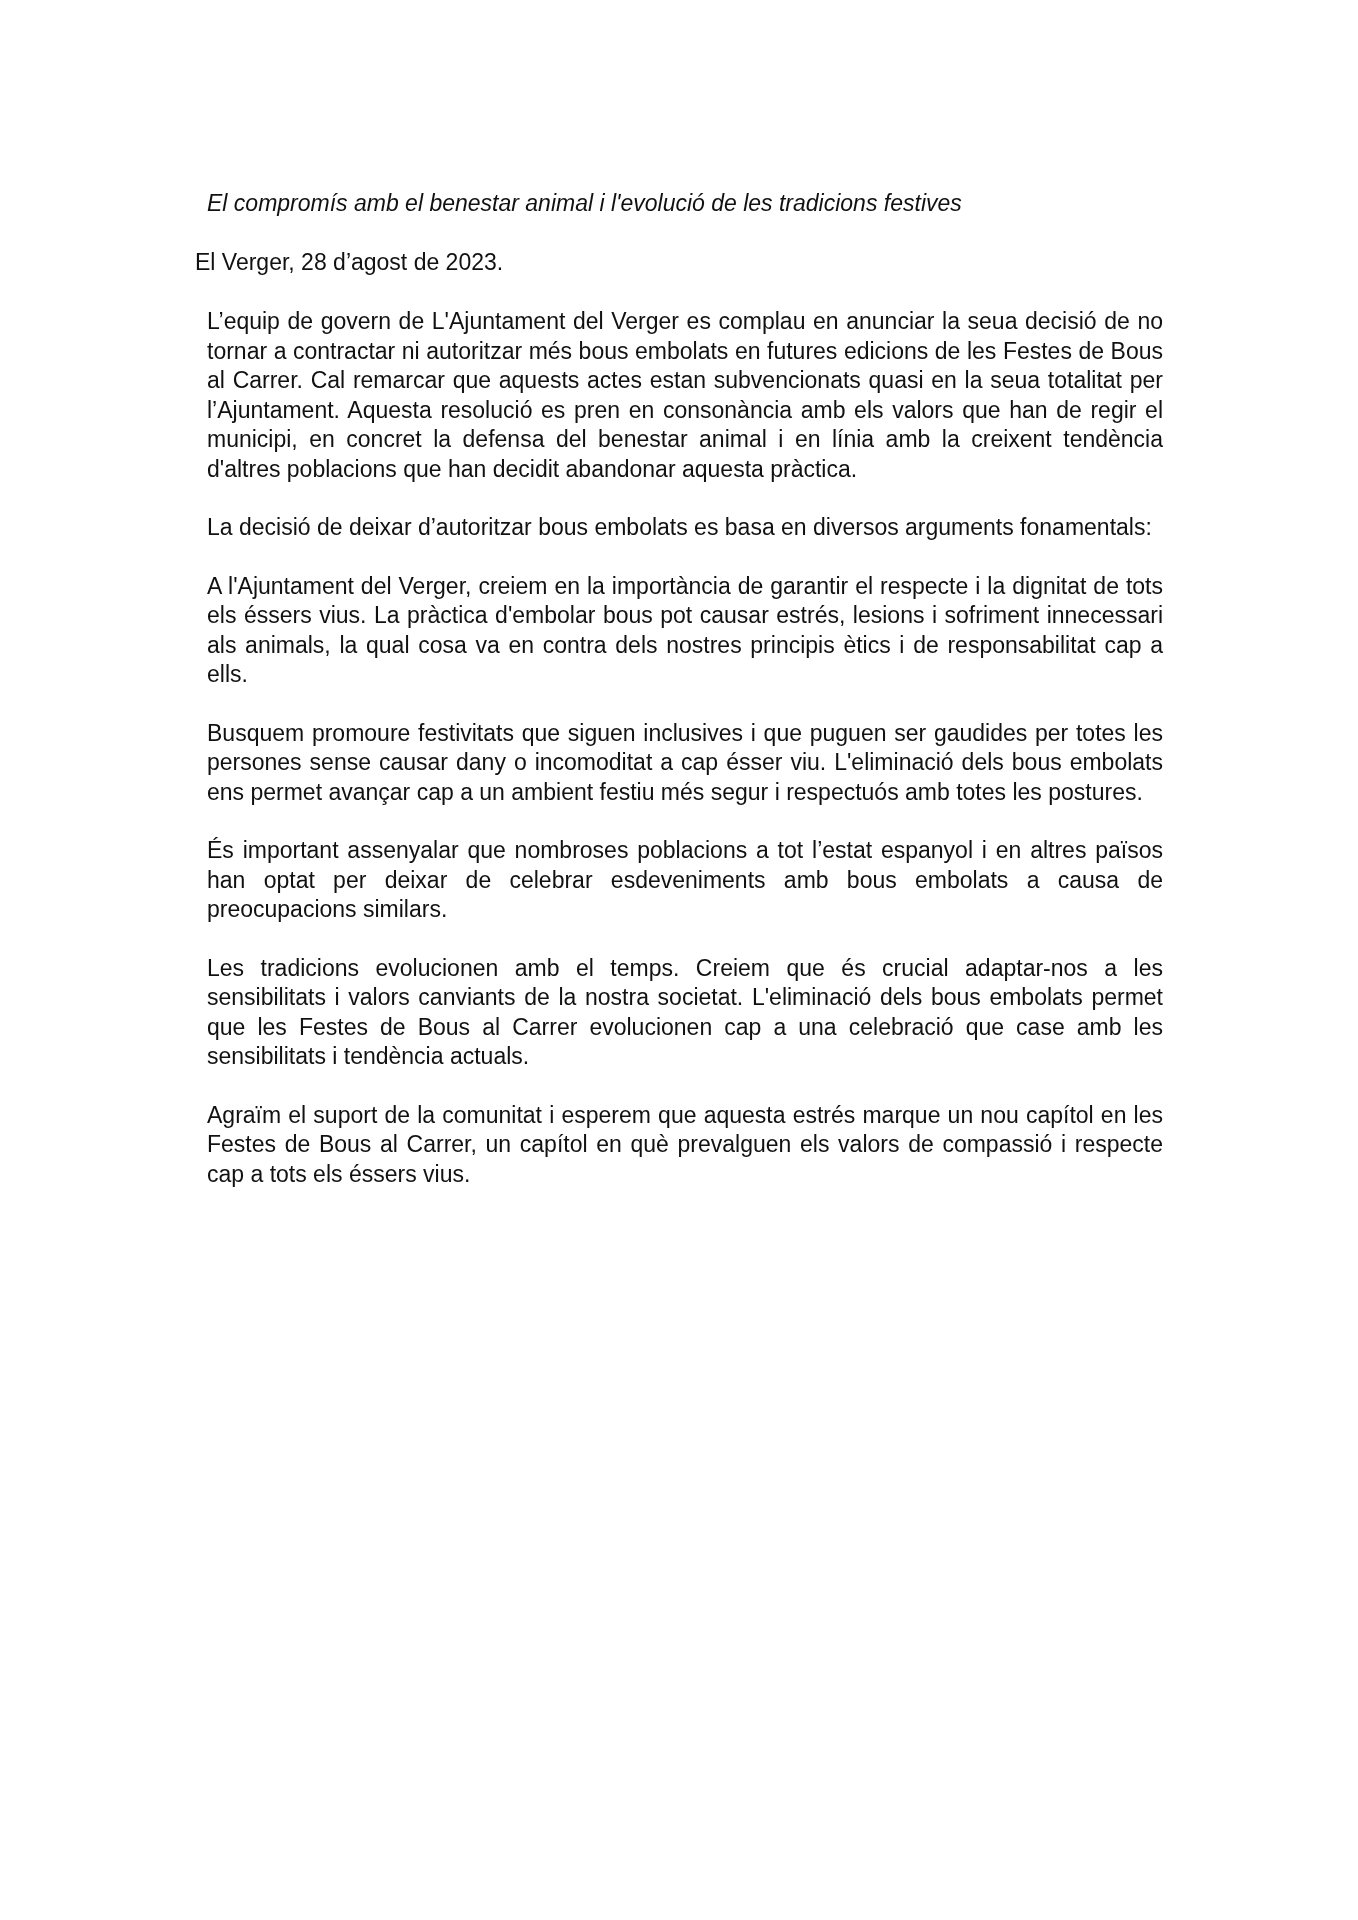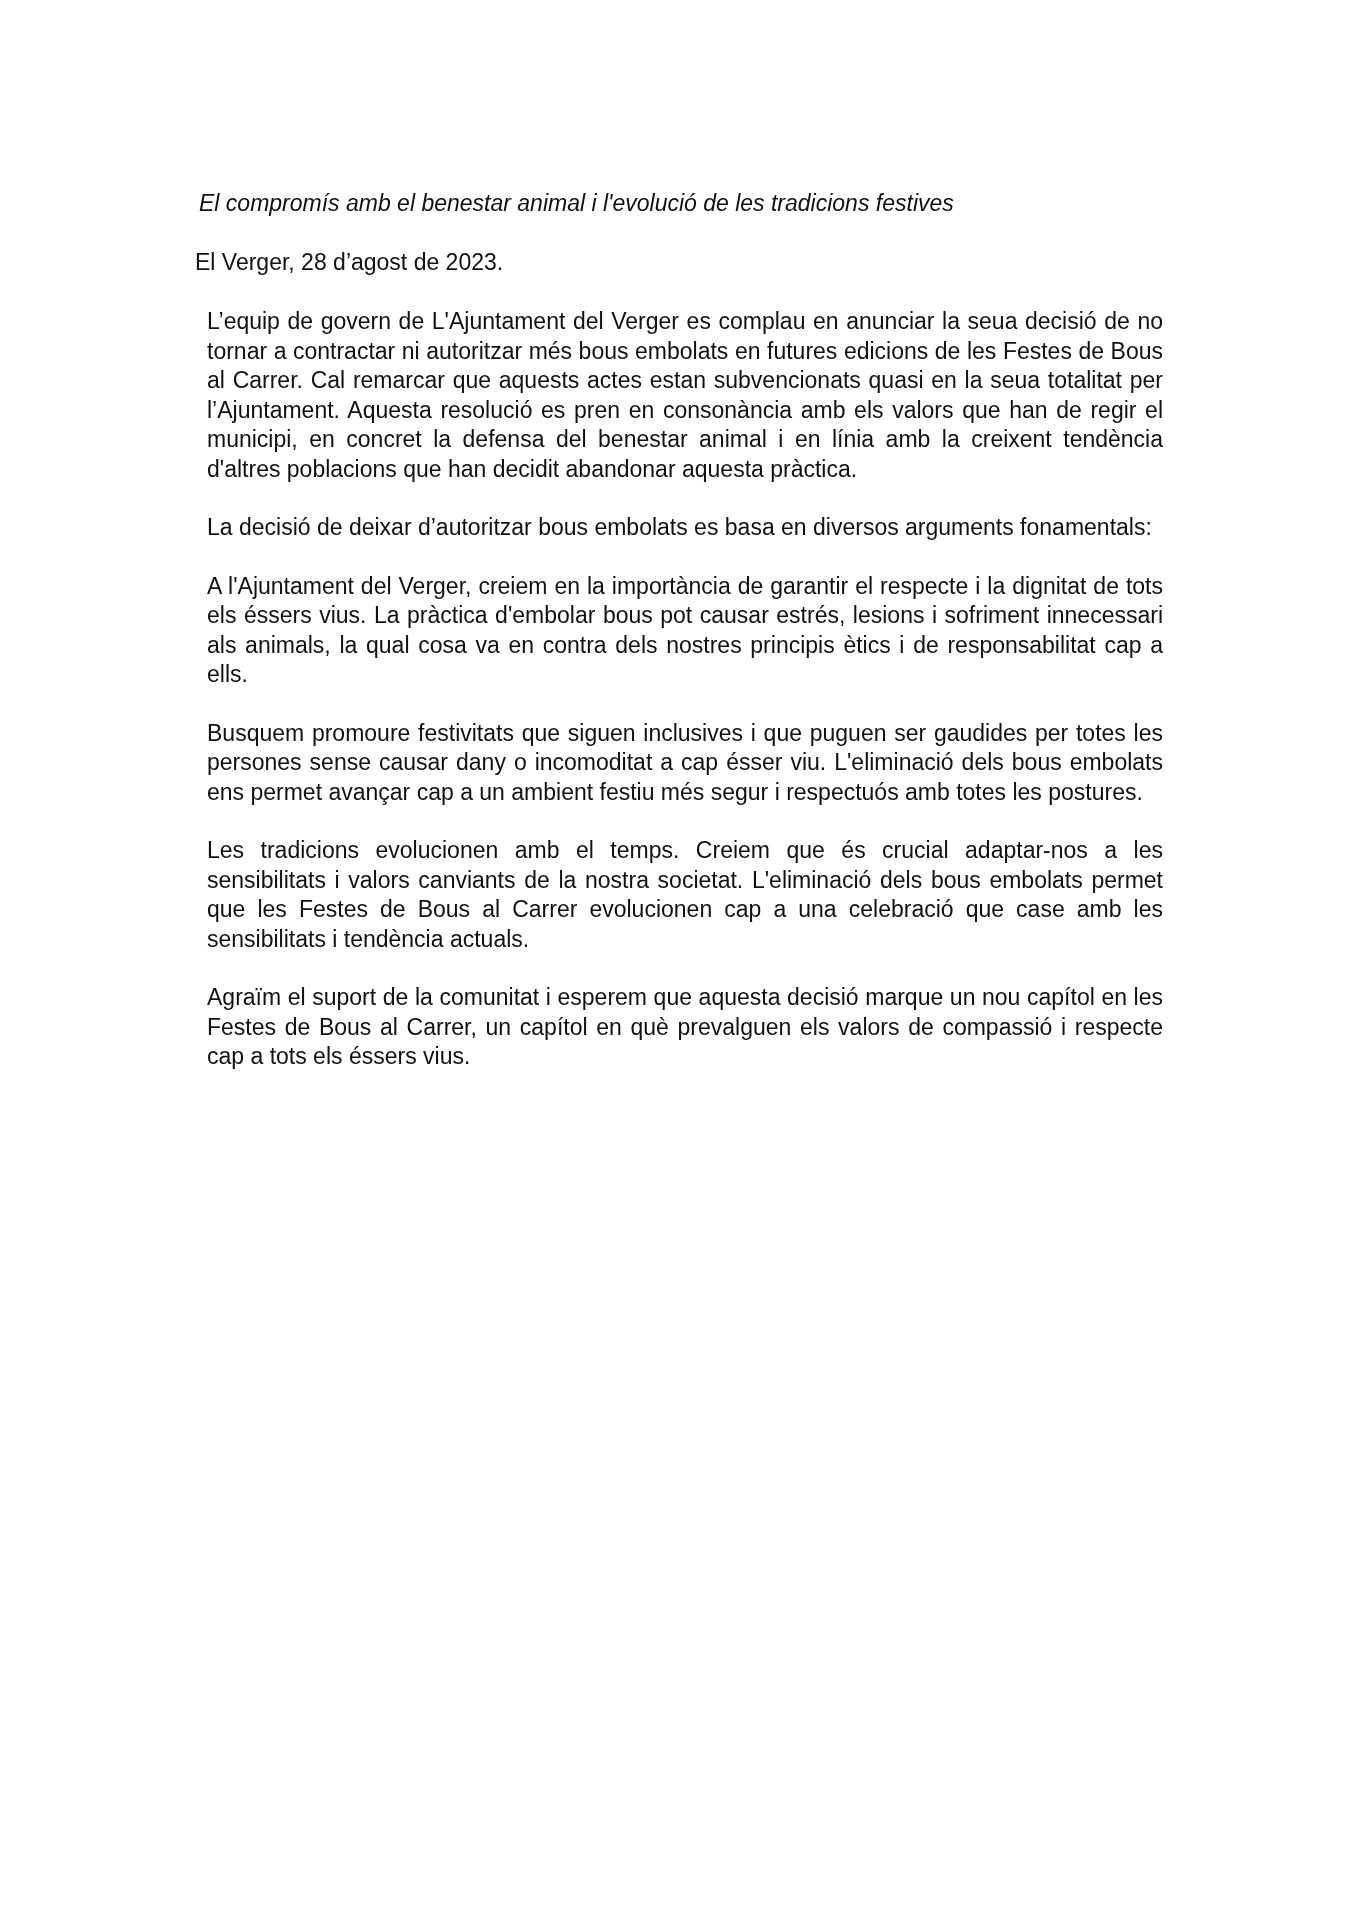--- a/index.html
+++ b/index.html
@@ -25,21 +25,21 @@
       font-weight: bold;
       font-size: 23.5px;
       line-height: 29.5px;
       margin: 0;
       color: #111;
     }
     .subtitle {
       font-style: italic;
       font-size: 23px;
       line-height: 29.5px;
-      margin: 29px 0 0 4px;
+      margin: 29px 0 0 12px;
     }
     .dateline {
       font-size: 23px;
       line-height: 29.5px;
       margin: 29px 0 0 0;
     }
     .body-p {
       font-size: 23px;
       line-height: 29.5px;
       margin: 29px 0 0 12px;
@@ -52,15 +52,16 @@
 </head>
 <body>
 
 <div class="page">
   <p class="subtitle">El compromís amb el benestar animal i l'evolució de les tradicions festives</p>
   <p class="dateline">El Verger, 28 d’agost de 2023.</p>
   <p class="body-p first">L’equip de govern de L'Ajuntament del Verger es complau en anunciar la seua decisió de no tornar a contractar ni autoritzar més bous embolats en futures edicions de les Festes de Bous al Carrer. Cal remarcar que aquests actes estan subvencionats quasi en la seua totalitat per l’Ajuntament. Aquesta resolució es pren en consonància amb els valors que han de regir el municipi, en concret la defensa del benestar animal i en línia amb la creixent tendència d'altres poblacions que han decidit abandonar aquesta pràctica.</p>
   <p class="body-p">La decisió de deixar d’autoritzar bous embolats es basa en diversos arguments fonamentals:</p>
   <p class="body-p">A l'Ajuntament del Verger, creiem en la importància de garantir el respecte i la dignitat de tots els éssers vius. La pràctica d'embolar bous pot causar estrés, lesions i sofriment innecessari als animals, la qual cosa va en contra dels nostres principis ètics i de responsabilitat cap a ells.</p>
   <p class="body-p">Busquem promoure festivitats que siguen inclusives i que puguen ser gaudides per totes les persones sense causar dany o incomoditat a cap ésser viu. L'eliminació dels bous embolats ens permet avançar cap a un ambient festiu més segur i respectuós amb totes les postures.</p>
+  <p class="body-p">És important assenyalar que nombroses poblacions a tot l’estat espanyol i en altres països han optat per deixar de celebrar esdeveniments amb bous embolats a causa de preocupacions similars.</p>
   <p class="body-p">Les tradicions evolucionen amb el temps. Creiem que és crucial adaptar-nos a les sensibilitats i valors canviants de la nostra societat. L'eliminació dels bous embolats permet que les Festes de Bous al Carrer evolucionen cap a una celebració que case amb les sensibilitats i tendència actuals.</p>
-  <p class="body-p">Agraïm el suport de la comunitat i esperem que aquesta decisió marque un nou capítol en les Festes de Bous al Carrer, un capítol en què prevalguen els valors de compassió i respecte cap a tots els éssers vius.</p>
+  <p class="body-p">Agraïm el suport de la comunitat i esperem que aquesta estrés marque un nou capítol en les Festes de Bous al Carrer, un capítol en què prevalguen els valors de compassió i respecte cap a tots els éssers vius.</p>
 </div>
 
 </body></html>

